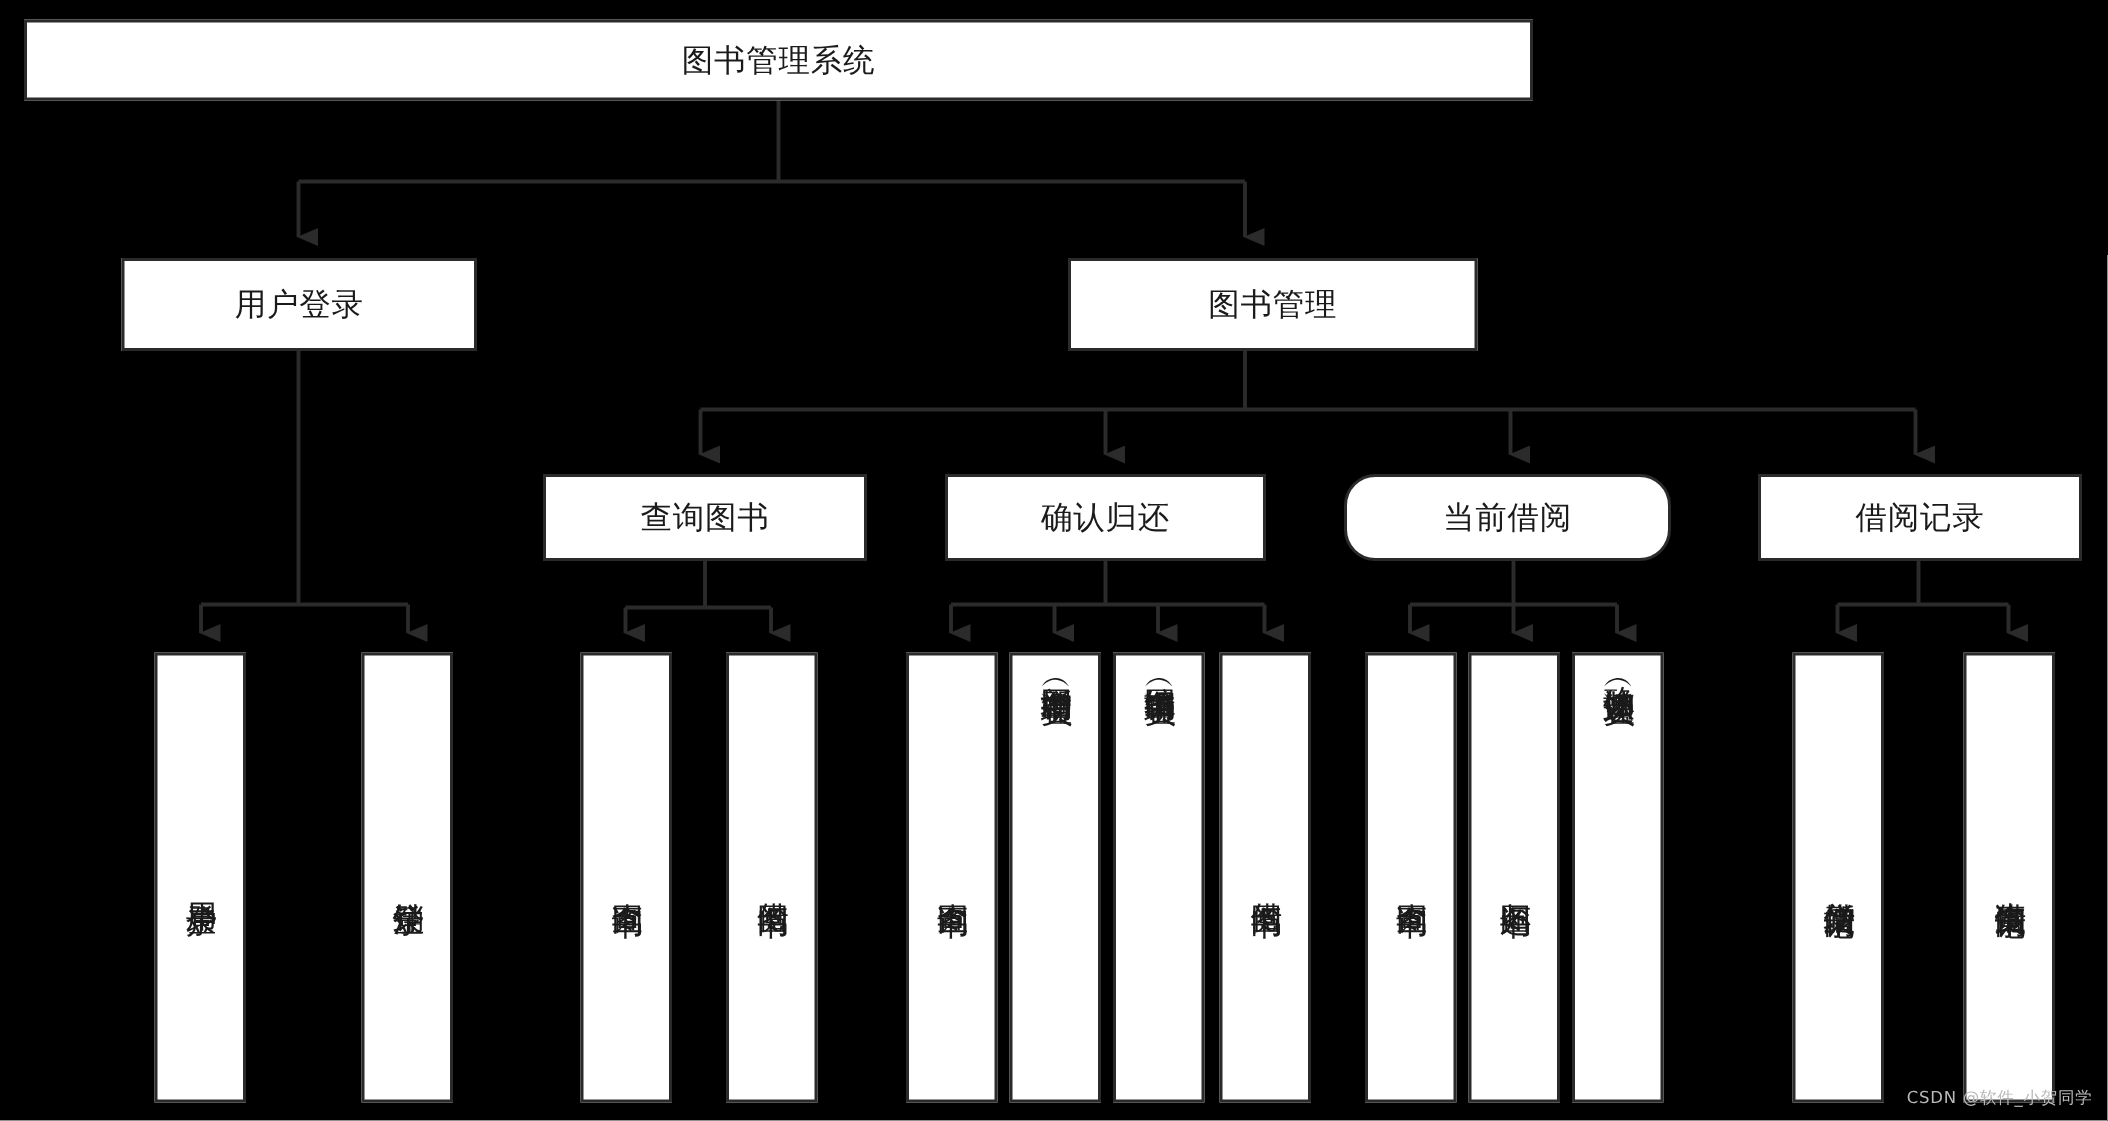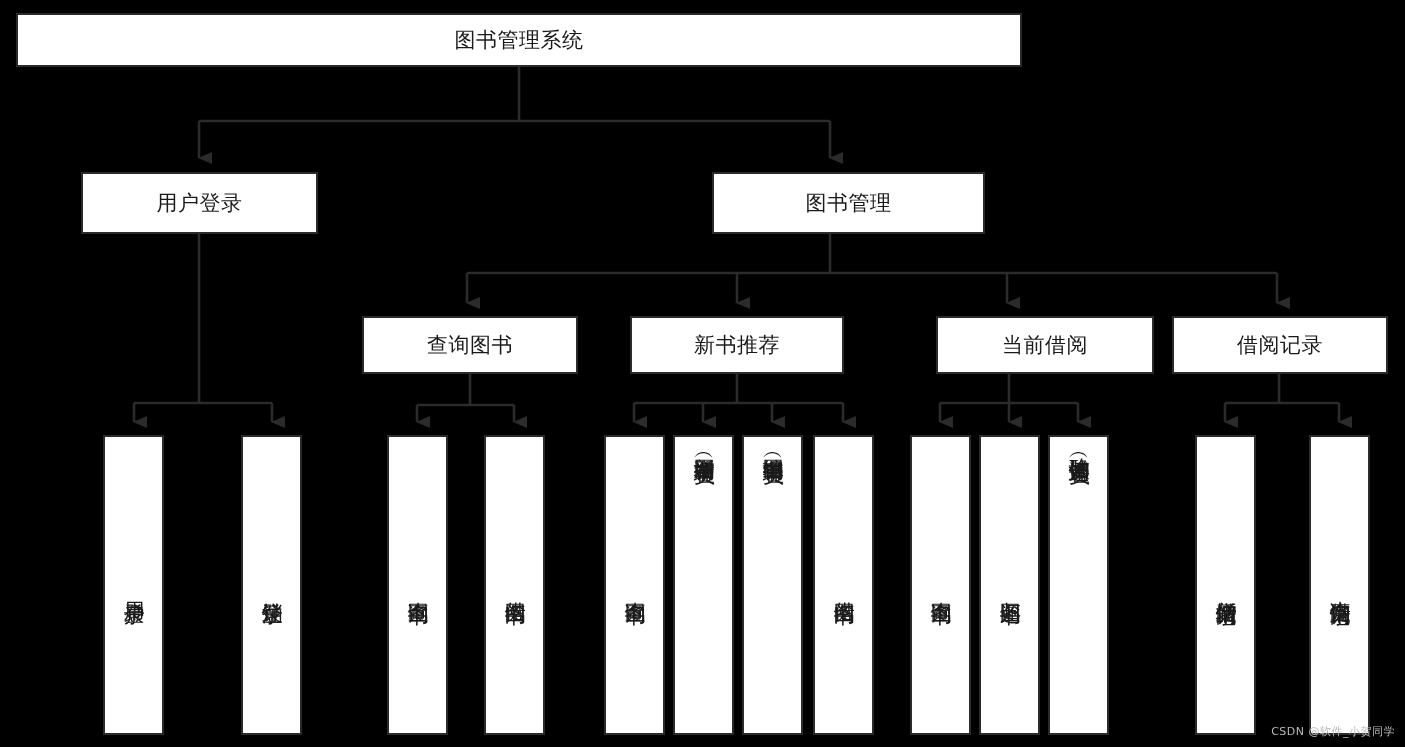--- a/index.html
+++ b/index.html
@@ -132,23 +132,23 @@
     <span class="lbl">用户登录</span>
   </div>
   <div class="node" style="left:712px; top:172px; width:273px; height:62px;">
     <span class="lbl">图书管理</span>
   </div>
 
   <div class="node" style="left:362px; top:316px; width:216px; height:58px;">
     <span class="lbl">查询图书</span>
   </div>
   <div class="node" style="left:630px; top:316px; width:214px; height:58px;">
-    <span class="lbl">新书推荐</span>
+    <span class="lbl">确认归还</span>
   </div>
-  <div class="node" style="left:936px; top:316px; width:218px; height:58px;">
+  <div class="node" style="left:896px; top:316px; width:218px; height:58px;border-radius:21px;">
     <span class="lbl">当前借阅</span>
   </div>
   <div class="node" style="left:1172px; top:316px; width:216px; height:58px;justify-content:center;">
     <span class="lbl">借阅记录</span>
   </div>
 
   <div class="node leaf centered" style="left:103px; top:435px; width:61px; height:300px;">
     <span class="lbl">用户登录</span>
   </div>
   <div class="node leaf centered" style="left:241px; top:435px; width:61px; height:300px;">

